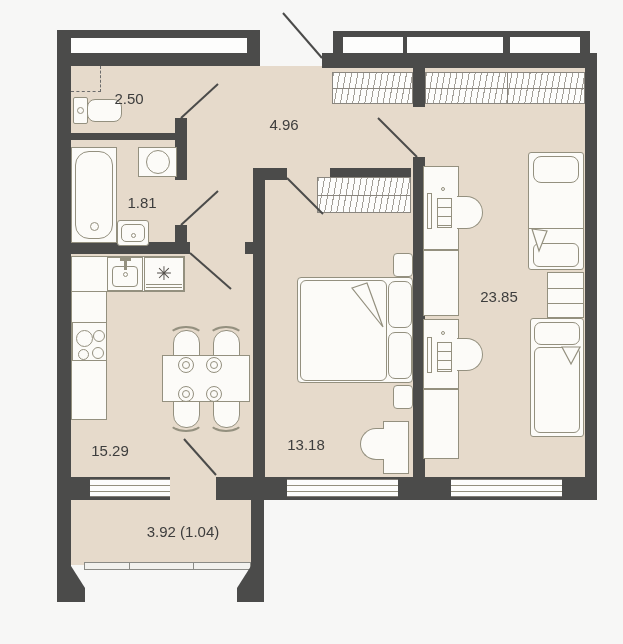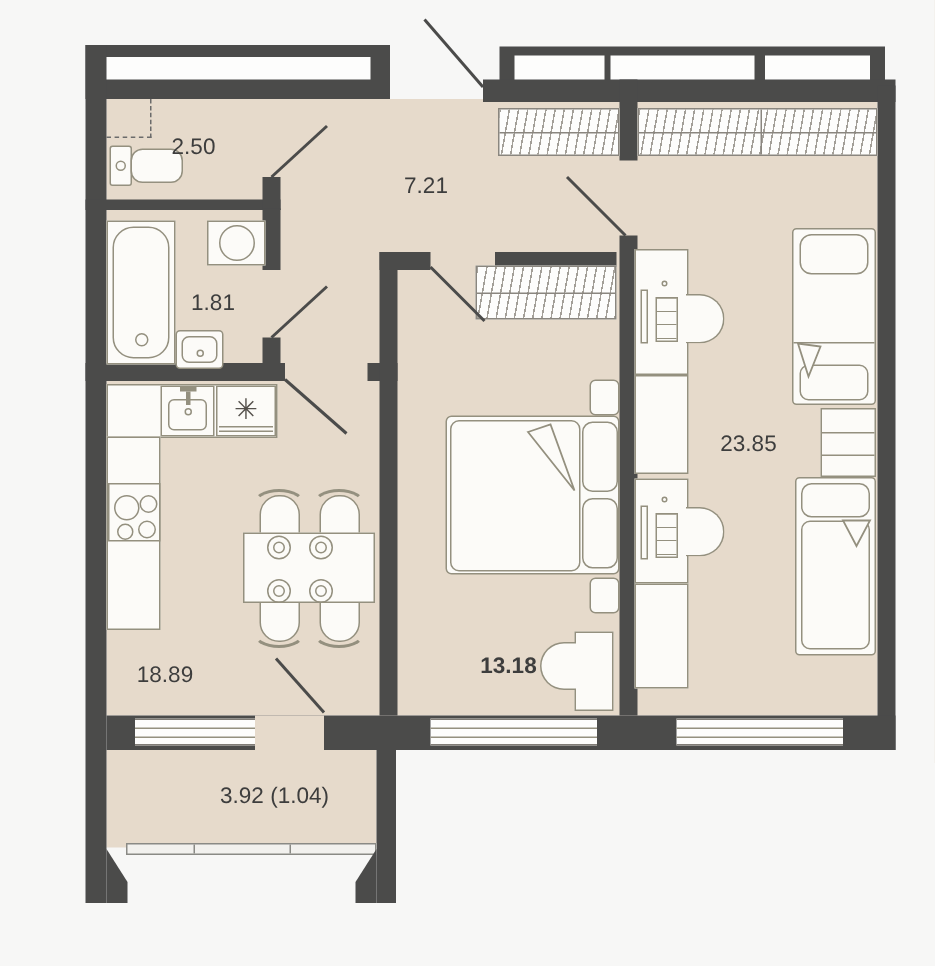--- a/index.html
+++ b/index.html
@@ -182,20 +182,20 @@
       <polygon points="532,229 547,231 539,251"></polygon>
       <polygon points="562,347 580,347 571,364"></polygon>
     </g>
     <g fill="#4b4b4a" stroke="none">
       <polygon points="71,566 85,588 85,602 71,602"></polygon>
       <polygon points="251,566 237,588 237,602 251,602"></polygon>
     </g>
   </svg>
 
   <div class="lbl" style="left:129px;top:98px;">2.50</div>
-  <div class="lbl" style="left:284px;top:124px;">7.21</div>
+  <div class="lbl" style="left:284px;top:124px;">4.96</div>
   <div class="lbl" style="left:142px;top:202px;">1.81</div>
-  <div class="lbl" style="left:110px;top:450px;">18.89</div>
-  <div class="lbl" style="left:339px;top:444px;font-weight:bold;">13.18</div>
+  <div class="lbl" style="left:110px;top:450px;">15.29</div>
+  <div class="lbl" style="left:306px;top:444px;">13.18</div>
   <div class="lbl" style="left:499px;top:296px;">23.85</div>
   <div class="lbl" style="left:183px;top:531px;">3.92 (1.04)</div>
 
 </div>
 
 </body></html>

